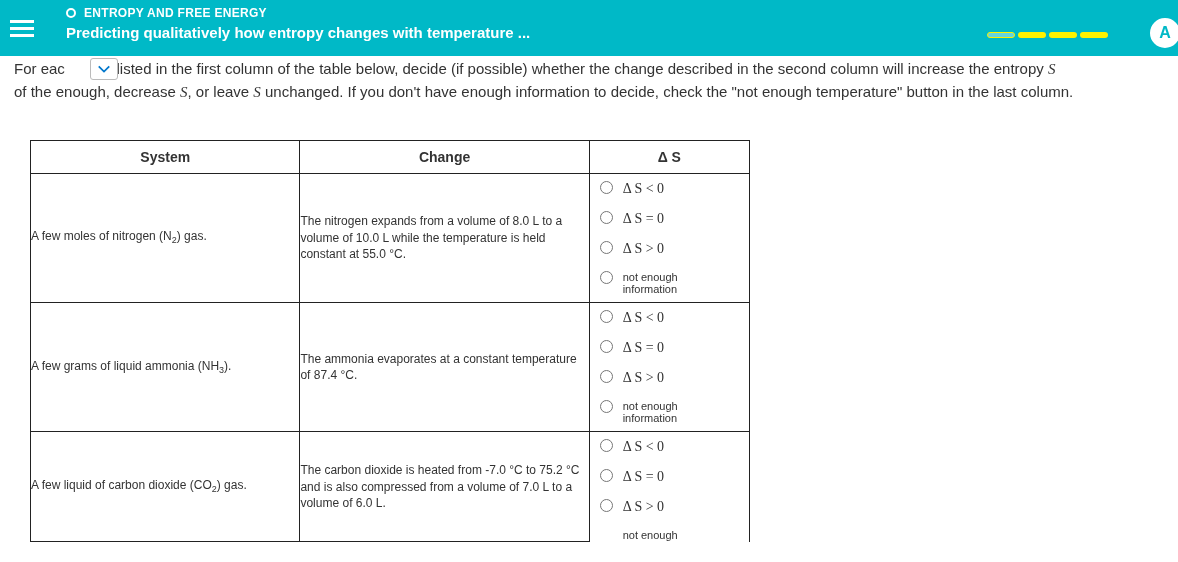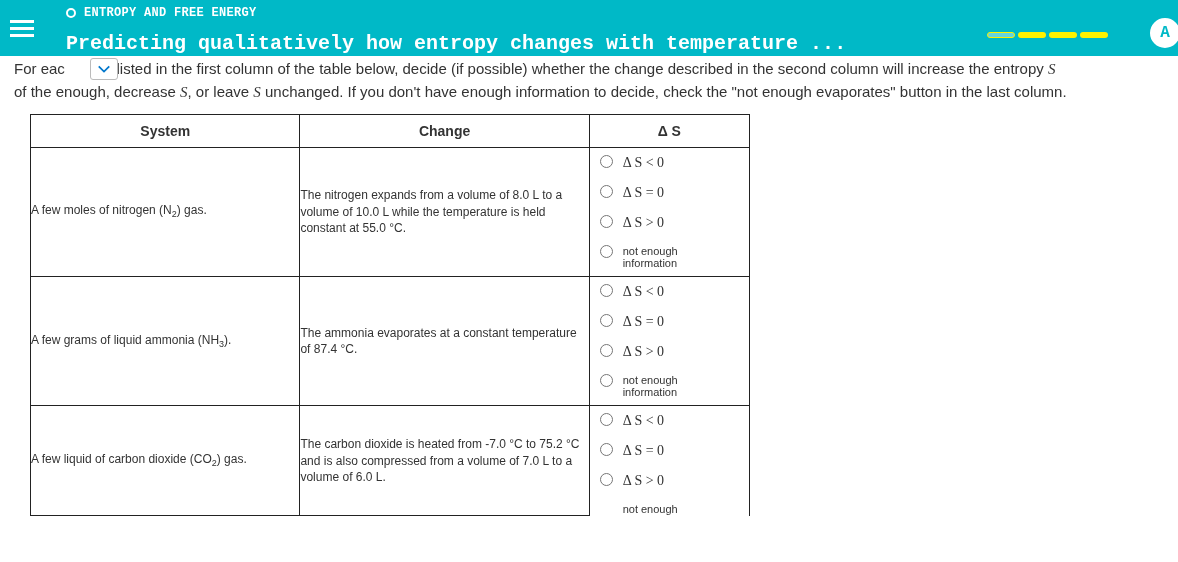--- a/index.html
+++ b/index.html
@@ -7,34 +7,33 @@
   body { width: 1178px; height: 562px; overflow: hidden; position: relative; background: #fff; }
 
   .header {
     background: #00b9c7;
     color: #fff;
     height: 56px;
     display: flex;
     align-items: flex-start;
     padding: 6px 10px 0 10px;
     position: relative;
-    font-family: Liberation Mono, monospace;
   }
   .menu-btn {
     width: 28px; height: 28px;
     display: flex; flex-direction: column; justify-content: center; gap: 4px;
     margin-right: 28px; margin-top: 8px;
     cursor: pointer;
   }
   .menu-btn span { display: block; height: 3px; background: #fff; width: 24px; }
 
   .hdr-text { display: flex; flex-direction: column; }
   .breadcrumb { display: flex; align-items: center; font-size: 12px; font-weight: 600; letter-spacing: .3px; }
   .bc-circle { width: 10px; height: 10px; border: 2px solid #fff; border-radius: 50%; margin-right: 8px; }
-  .topic-title { font-size: 20px; font-weight: 700; margin-top: 12px; }
+  .topic-title { font-size: 15px; font-weight: 700; margin-top: 4px; }
 
   .prog-bar {
     position: absolute; right: 70px; top: 32px;
     display: flex; gap: 3px;
   }
   .prog-seg { width: 28px; height: 6px; border-radius: 3px; }
   .prog-fill { background: #fff200; }
   .prog-empty { background: rgba(255,255,255,.4); border: 1px solid #fff200; }
 
   .a-badge {
@@ -63,21 +62,21 @@
     border-radius: 3px;
     display: flex; align-items: center; justify-content: center;
     color: #0077aa;
     cursor: pointer;
     z-index: 5;
   }
   .collapse-btn svg { width: 14px; height: 14px; }
 
   table.qtable {
     border-collapse: collapse;
-    margin: 0 0 0 30px;
+    margin: 26px 0 0 30px;
     width: 720px;
     border-radius: 26px;
   }
   table.qtable th, table.qtable td {
     border: 1px solid #222;
     vertical-align: middle;
     padding: 0;
   }
   table.qtable th {
     font-weight: 700;
@@ -139,21 +138,21 @@
 </div>
 
 <div class="collapse-btn">
   <svg viewBox="0 0 16 16">
       <path d="M2 5 l6 6 6-6" fill="none" stroke="#0077cc" stroke-width="2"></path>
     </svg>
 </div>
 
 <div class="instructions">
   <span>For eac</span><span style="visibility:hidden">syst</span><span>em listed in the first column of the table below, decide (if possible) whether the change described in the second column will increase the entropy </span><span class="s-ital">S</span><br>
-  <span>of the enough, decrease </span><span class="s-ital">S</span><span>, or leave </span><span class="s-ital">S</span><span> unchanged. If you don't have enough information to decide, check the "not enough evaporates" button in the last column.</span>
+  <span>of the enough, decrease </span><span class="s-ital">S</span><span>, or leave </span><span class="s-ital">S</span><span> unchanged. If you don't have enough information to decide, check the "not enough temperature" button in the last column.</span>
 </div>
 
 <table class="qtable">
   <thead>
     <tr>
       <th class="col-sys">System</th>
       <th class="col-chg">Change</th>
       <th class="col-ds">Δ S</th>
     </tr>
   </thead>

